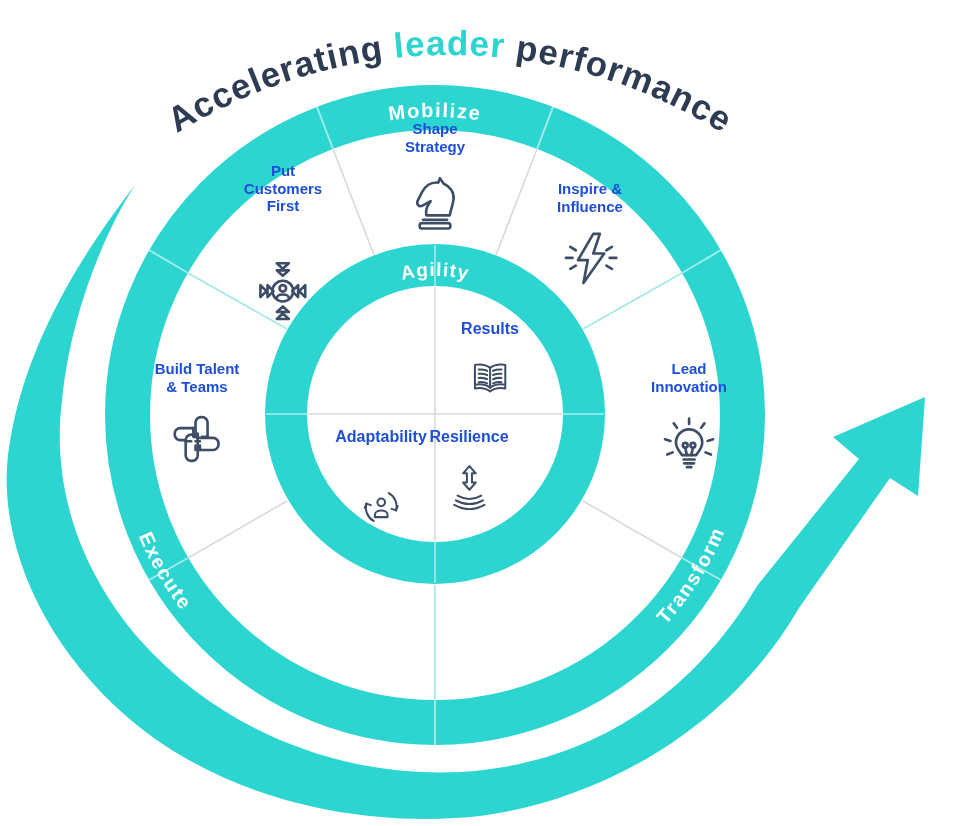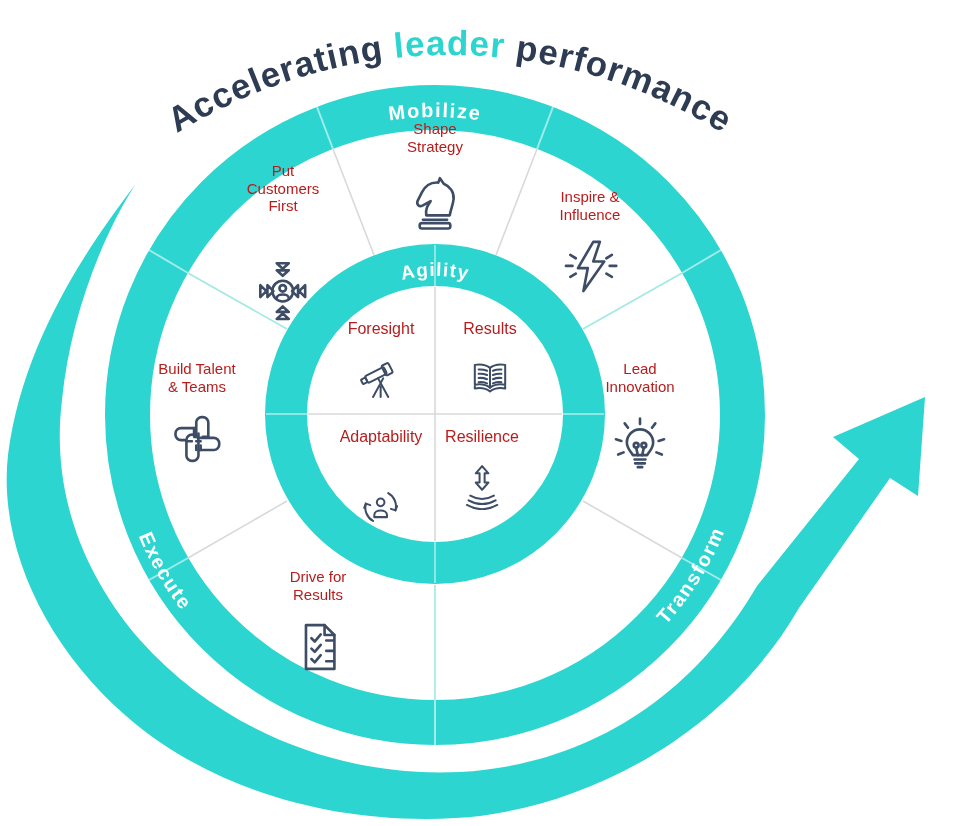--- a/index.html
+++ b/index.html
@@ -6,21 +6,21 @@
   .stage{position:relative;width:957px;height:826px;background:#fff;overflow:hidden;
          font-family:"Liberation Sans",sans-serif;}
   .diagram-svg{position:absolute;left:0;top:0;}
   .title-part{fill:#2d3c52;}
   .title-hl{fill:#2cd5d0;}
   .title-text{font-size:35px;font-weight:bold;letter-spacing:1px;}
   .ring-text{font-size:20px;font-weight:bold;fill:#ffffff;letter-spacing:1.6px;}
   .agility-text{font-size:19px;font-weight:bold;fill:#ffffff;letter-spacing:1.2px;}
   .seg{position:absolute;transform:translateX(-50%);display:flex;flex-direction:column;
        align-items:center;gap:9px;}
-  .seg-label{font-size:15px;font-weight:normal;line-height:1.18;color:#b91c1c;
+  .seg-label{font-size:15px;font-weight:bold;line-height:1.18;color:#1d4ed8;
              text-align:center;white-space:pre-line;}
   .inner .seg-label{font-size:16px;}
   .icon{width:70px;height:70px;}
   .inner .icon{width:54px;height:54px;}
   .icon *{stroke:#3e4d66;stroke-width:2.4;fill:none;stroke-linecap:round;stroke-linejoin:round;}
   .icon .fw{fill:#ffffff;}
 </style>
 </head>
 <body>
 
@@ -106,21 +106,21 @@
   <div class="seg" style="left:435px;top:120px;">
     <div class="seg-label">Shape
 Strategy</div>
     <svg class="icon" viewBox="0 0 64 64">
       <path d="M24 47 c-1 -6 1.5 -9.5 4 -13 l-7.5 4 c-3 1.5 -5.5 -1 -4.5 -4 l4 -8 c3 -6 8.5 -9.5 15 -9 l1.5 -4 3.5 5 c6 2.5 9.5 8 9 14 -0.4 5 -2.5 9 -3.5 15 z"></path>
       <line x1="21" y1="51" x2="43" y2="51"></line>
       <rect x="18" y="54" width="28" height="5" rx="2"></rect>
     </svg>
   </div>
 
-  <div class="seg" style="left:590px;top:188px;">
+  <div class="seg" style="left:590px;top:180px;">
     <div class="seg-label">Inspire &amp;
 Influence</div>
     <svg class="icon" viewBox="0 0 64 64">
       <path d="M35 9 L21 33 h9 L26 54 L45 27 h-10 L41 9 z"></path>
       <path d="M14 21 l5 3 M10 31 h6 M14 41 l5 -3 M52 21 l-5 3 M56 31 h-6 M52 41 l-5 -3"></path>
     </svg>
   </div>
 
   <div class="seg" style="left:283px;top:162px;gap:40px;">
     <div class="seg-label">Put
@@ -130,21 +130,21 @@
       <circle cx="32" cy="33" r="9.5"></circle>
       <circle cx="32" cy="30.5" r="3"></circle>
       <path d="M26.5 39.5 c0 -4.5 11 -4.5 11 0"></path>
       <path d="M26.5 7.5 h11 l-5.5 5 z M26.5 14 h11 l-5.5 5 z"></path>
       <path d="M26.5 58.5 h11 l-5.5 -5 z M26.5 52 h11 l-5.5 -5 z"></path>
       <path d="M11.5 27.5 v11 l5.5 -5.5 z M18 27.5 v11 l5.5 -5.5 z"></path>
       <path d="M52.5 27.5 v11 l-5.5 -5.5 z M46 27.5 v11 l-5.5 -5.5 z"></path>
     </svg>
   </div>
 
-  <div class="seg" style="left:640px;top:360px;gap:18px;">
+  <div class="seg" style="left:689px;top:360px;gap:18px;">
     <div class="seg-label">Lead
 Innovation</div>
     <svg class="icon" viewBox="0 0 64 64">
       <path d="M32 15 a12 12 0 0 1 12 12 c0 5.5 -3.5 8 -5.5 11.5 h-13 c-2 -3.5 -5.5 -6 -5.5 -11.5 a12 12 0 0 1 12 -12 z"></path>
       <circle cx="28.5" cy="29.5" r="2.2"></circle>
         <circle cx="35.5" cy="29.5" r="2.2"></circle>
       <path d="M28.5 31.7 l1.5 6.8 M35.5 31.7 l-1.5 6.8"></path>
       <path d="M27 42.5 h10 M27.5 46 h9 M30 49.5 h4"></path>
       <path d="M32 5 v5 M18 9.5 l3 4 M46 9.5 l-3 4 M10 24 l5 1.5 M54 24 l-5 1.5 M12 38 l5 -2 M52 38 l-5 -2"></path>
     </svg>
@@ -156,42 +156,21 @@
     <svg class="icon" viewBox="0 0 64 64">
       <rect class="fw" x="12" y="22" width="24" height="11" rx="5"></rect>
       <rect class="fw" x="31" y="12" width="11" height="24" rx="5"></rect>
       <rect class="fw" x="28" y="31" width="24" height="11" rx="5"></rect>
       <rect class="fw" x="22" y="28" width="11" height="24" rx="5"></rect>
       <path d="M29 22 v5 M33 31 v-4 M42 30 h-5 M31 34 h4 M35 42 v-4 M31 38 v4 M22 34 h5 M33 30 h-4"></path>
     </svg>
   </div>
 
 
-  <div class="seg" style="left:318px;top:568px;">
-    <div class="seg-label">Drive for
-Results</div>
-    <svg class="icon" viewBox="0 0 64 64">
-      <path d="M21 12 h17 l9 9 v31 h-26 z"></path>
-      <path d="M38 12 v9 h9"></path>
-      <path d="M26 24 l3 3 5.5 -6.5 M26 33.5 l3 3 5.5 -6.5 M26 43 l3 3 5.5 -6.5"></path>
-      <path d="M39.5 26 h7 M39.5 35.5 h7 M39.5 45 h7"></path>
-    </svg>
-  </div>
-
-  <div class="seg inner" style="left:381px;top:320px;">
-    <div class="seg-label">Foresight</div>
-    <svg class="icon" viewBox="0 0 64 64">
-      <g transform="rotate(-27 31 29)">
-        <rect x="13" y="25" width="25" height="9" rx="2"></rect>
-        <rect x="36" y="23" width="9" height="13" rx="2"></rect>
-        <rect x="7" y="26.5" width="6" height="6" rx="1"></rect>
-      </g>
-      <path d="M23 58 L35 36 M41 58 L29 36 M32 46 v12"></path>
-    </svg>
-  </div>
+
 
   <div class="seg inner" style="left:490px;top:320px;">
     <div class="seg-label">Results</div>
     <svg class="icon" viewBox="0 0 64 64">
       <path d="M32 23.5 c-4.5 -3.5 -12 -4.5 -18 -3.5 v23.5 c6 -1 13.5 0 18 3.5 c4.5 -3.5 12 -4.5 18 -3.5 v-23.5 c-6 -1 -13.5 0 -18 3.5 z"></path>
       <path d="M32 23.5 v23.5"></path>
       <path d="M18.5 25.5 c3.5 -0.3 7 0.2 10 1.5 M18.5 30.5 c3.5 -0.3 7 0.2 10 1.5 M18.5 35.5 c3.5 -0.3 7 0.2 10 1.5 M18.5 40.5 c3.5 -0.3 7 0.2 10 1.5"></path>
       <path d="M45.5 25.5 c-3.5 -0.3 -7 0.2 -10 1.5 M45.5 30.5 c-3.5 -0.3 -7 0.2 -10 1.5 M45.5 35.5 c-3.5 -0.3 -7 0.2 -10 1.5 M45.5 40.5 c-3.5 -0.3 -7 0.2 -10 1.5"></path>
       <path d="M14 45 v3 c6 -1 13.5 0 18 3.5 c4.5 -3.5 12 -4.5 18 -3.5 v-3"></path>
     </svg>
@@ -202,21 +181,21 @@
     <svg class="icon" viewBox="0 0 64 64">
       <circle cx="32" cy="26.5" r="4.5"></circle>
       <path d="M24.5 41.5 c0 -7 15 -7 15 0 v2.5 h-15 z"></path>
       <path d="M41 15.5 a18 18 0 0 1 8.5 20.5"></path>
       <path d="M49.5 36 l-5.2 -1.8 M49.5 36 l2 -5"></path>
       <path d="M23 48.5 a18 18 0 0 1 -8.5 -20.5"></path>
       <path d="M14.5 28 l5.2 1.8 M14.5 28 l-2 5"></path>
     </svg>
   </div>
 
-  <div class="seg inner" style="left:482px;top:428px;">
+  <div class="seg inner" style="left:469px;top:428px;">
     <div class="seg-label">Resilience</div>
     <svg class="icon" viewBox="0 0 64 64">
       <path d="M32 12 l-7.5 8.5 h4.5 v11 h-4.5 l7.5 8.5 7.5 -8.5 h-4.5 v-11 h4.5 z"></path>
       <path d="M18 47 q14 8 28 0 M16 52.5 q16 9 32 0 M14 58 q18 10 36 0"></path>
     </svg>
   </div>
 
 </div>
 
 </body></html>

